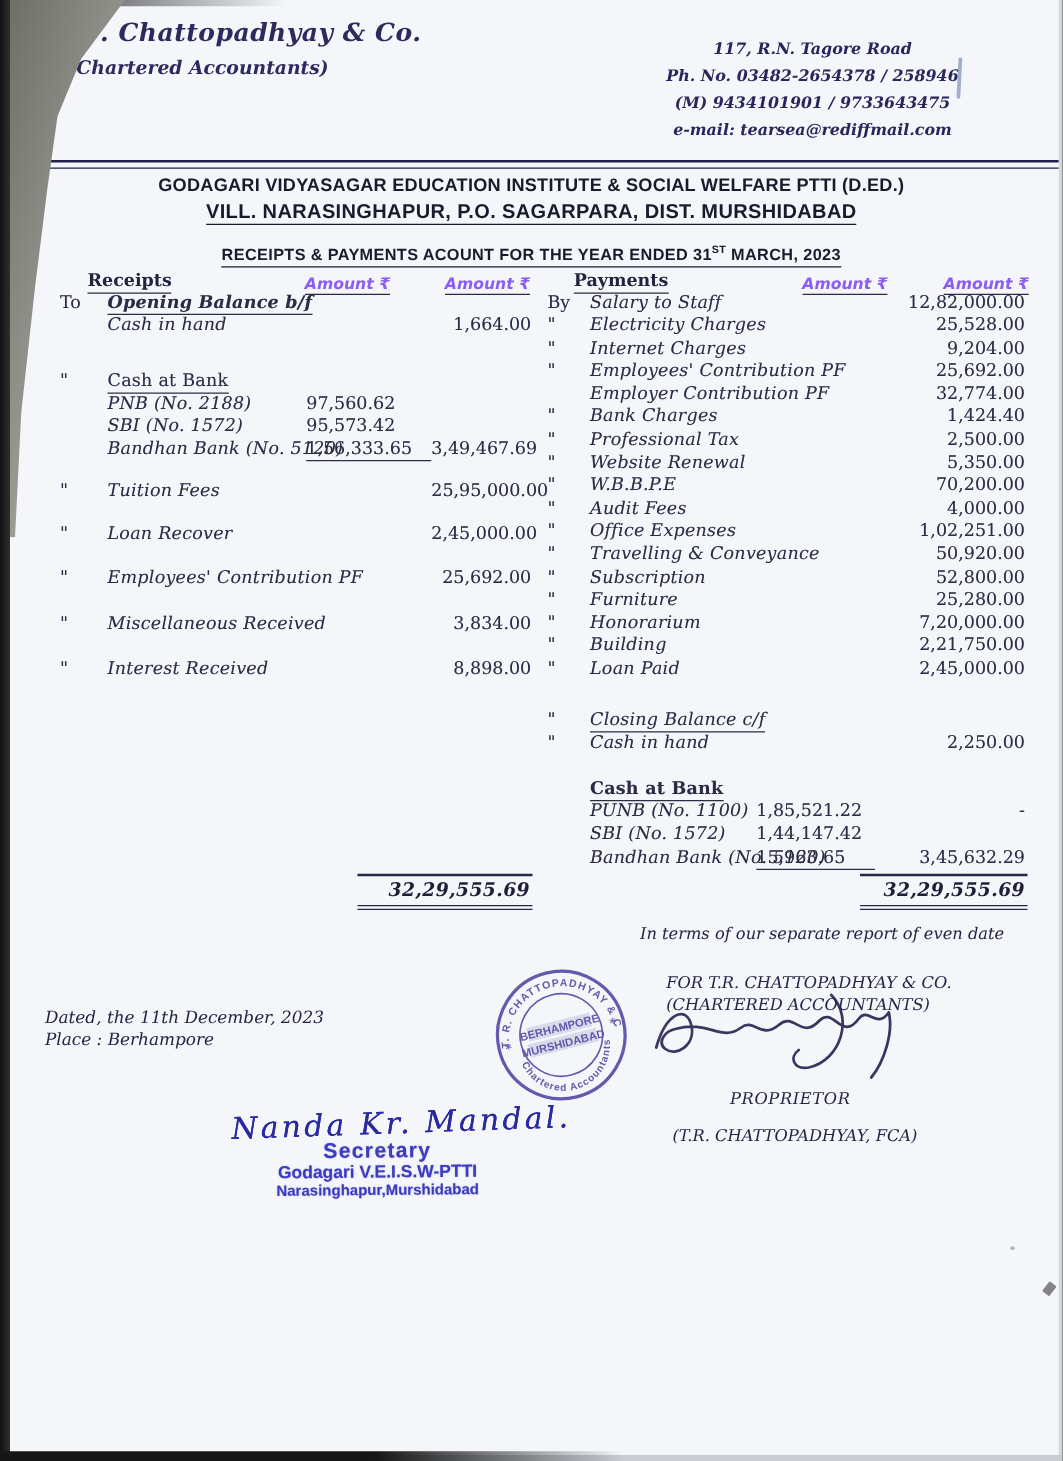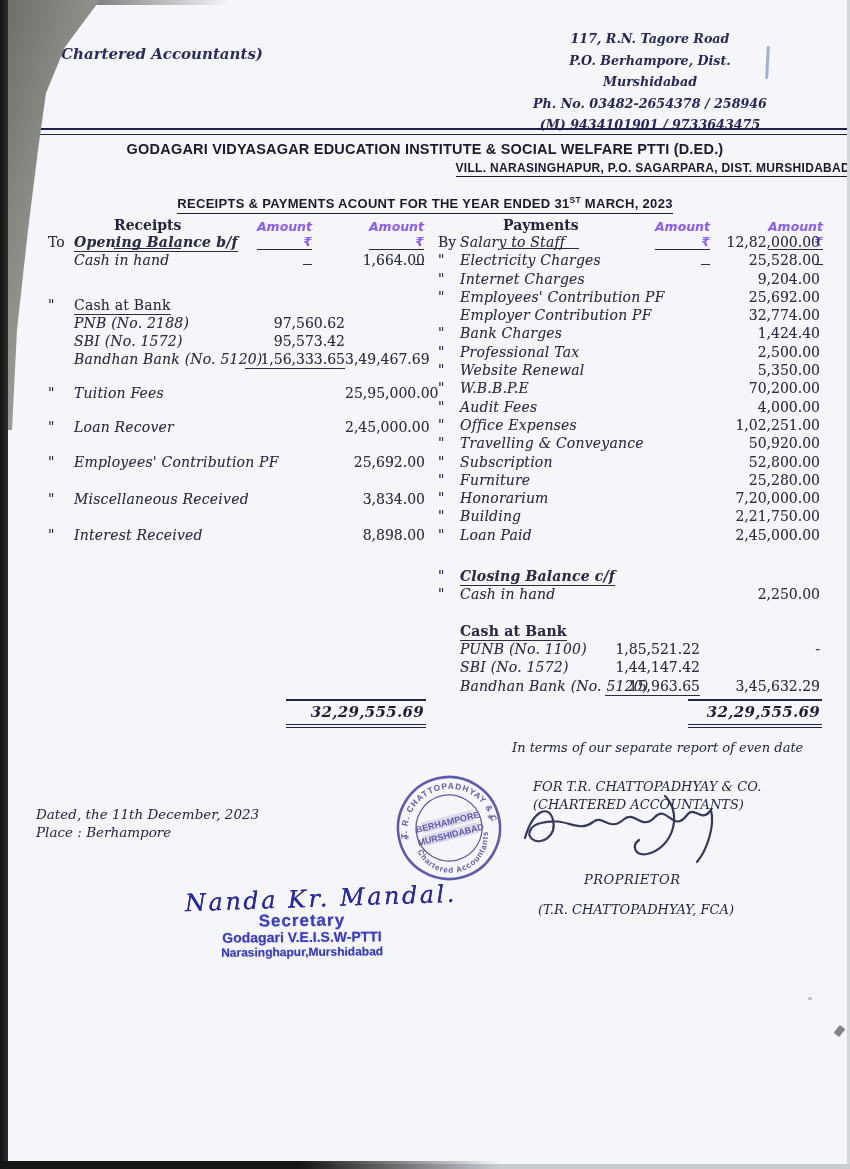--- a/index.html
+++ b/index.html
@@ -26,64 +26,64 @@
   
   .firm-name{left:80px;top:14px;font-size:20px;font-weight:bold;font-style:italic;color:#2b2b5e;letter-spacing:.4px;}
   .firm-sub{left:54px;top:45px;font-size:15px;font-weight:600;font-style:italic;color:#2b2b5e;}
   .contact{left:525px;top:28px;width:250px;text-align:center;font-size:12.7px;font-weight:bold;
         font-style:italic;color:#27275c;line-height:21.5px;}
   .rule{left:40px;top:128px;right:3px;height:4px;border-top:2px solid #20204a;border-bottom:1.5px solid #20204a;}
 
   
   .t-center{left:0;width:100%;text-align:center;font-family:"Liberation Sans",sans-serif;color:#1a1a2c;}
   .org-name{top:141px;font-size:14.5px;font-weight:bold;letter-spacing:.2px;}
-  .org-addr{top:161px;font-size:12px;font-weight:bold;text-align:right;}
+  .org-addr{top:161px;font-size:16px;font-weight:bold;}
   .org-addr span{border-bottom:1.8px solid #1a1a2c;padding-bottom:1px;letter-spacing:.3px;}
   .stmt{top:195px;font-size:13px;font-weight:bold;}
   .stmt .st-u{border-bottom:1.8px solid #1a1a2c;padding-bottom:1.5px;letter-spacing:.3px;}
   .stmt sup{font-size:8.5px;}
 
   
   .col-head{position:absolute;top:217px;font-size:14px;font-weight:bold;color:#23233d;}
   .h-receipts{left:70px;}
   .h-payments{left:459px;}
-  .col-head .hu, .amt-head span{border-bottom:1.5px solid #2a2a45;padding-bottom:15px;margin-left:44px;}
+  .col-head .hu, .amt-head span{border-bottom:1.5px solid #2a2a45;padding-bottom:1px;}
   .amt-head{position:absolute;top:219px;width:100px;text-align:right;
         font-family:"DejaVu Sans",sans-serif;font-size:12.5px;font-weight:600;color:#8b5cf6;font-style:italic;}
   .ah1{left:212px;} .ah2{left:324px;} .ah3{left:610px;} .ah4{left:723px;}
 
   
   .col{position:absolute;top:233px;width:385px;}
   .col-left{left:40px;} .col-right{left:435px;}
   .row{display:flex;height:18.3px;font-size:14px;line-height:18px;align-items:baseline;
         text-shadow:0 0 .4px rgba(44,44,70,.35);}
   .row .pfx{flex:none;padding-left:8px;}
   .col-right .row .pfx{width:22px;padding-left:3px;}
   .col-left  .row .pfx{width:26px;}
-  .row .lbl{flex:1;min-width:0;white-space:nowrap;overflow:visible;letter-spacing:.2px;}
-  .row .a1{flex:none;width:100px;text-align:right;}
+  .row .lbl{flex:1;min-width:0;white-space:nowrap;overflow:visible;letter-spacing:.2px;margin-left:12px;}
+  .row .a1{flex:none;width:100px;text-align:left;}
   .row .a2{flex:none;width:80px;text-align:right;}
   .col-right .row .a1{width:95px;}
   .col-right .row .a2{width:120px;}
 
   
   .col-left .row:nth-child(1) .lbl{font-weight:bold;font-style:italic;}
   .col-left .row:nth-child(1) .lbl i{border-bottom:1.6px solid #2c2c46;padding-bottom:1px;font-style:inherit;}
   .col-left .row:nth-child(3){margin-top:26px;}
   .col-left .row:nth-child(3) .lbl i{border-bottom:1.4px solid #2c2c46;padding-bottom:1px;font-style:normal;}
   .col-left .row:nth-child(6) .a1{border-bottom:1.6px solid #2c2c46;}
   .col-left .row:nth-child(7){margin-top:15px;}
   .col-left .row:nth-child(8){margin-top:16px;}
   .col-left .row:nth-child(9){margin-top:17px;}
   .col-left .row:nth-child(10){margin-top:18px;}
   .col-left .row:nth-child(11){margin-top:18px;}
 
   
   .col-right .row:nth-child(18){margin-top:23px;}
-  .col-right .row:nth-child(18) .lbl{font-weight:bold;font-style:italic;}
+  .col-right .row:nth-child(18) .lbl{font-weight:normal;font-style:italic;}
   .col-right .row:nth-child(18) .lbl i{border-bottom:1.6px solid #2c2c46;padding-bottom:1px;font-style:inherit;}
   .col-right .row:nth-child(20){margin-top:18px;}
   .col-right .row:nth-child(20) .lbl{font-weight:bold;}
   .col-right .row:nth-child(20) .lbl i{border-bottom:1.6px solid #2c2c46;padding-bottom:1px;font-style:normal;}
   .col-right .row:nth-child(23) .a1{border-bottom:1.6px solid #2c2c46;}
 
   .total{position:absolute;top:699px;border-top:2px solid #252545;border-bottom:4px double #252545;
         padding:2px 2px 3px 0;text-align:right;font-style:italic;font-weight:bold;font-size:15px;
         color:#1e1e38;letter-spacing:.3px;}
   .total-left{left:286px;width:138px;}
@@ -106,26 +106,27 @@
         text-shadow:0 0 1px rgba(60,60,192,.55);}
   .sec-title{font-size:17px;letter-spacing:1px;line-height:16px;}
   .sec-org{font-size:14px;line-height:16px;}
   .sec-place{font-size:12px;line-height:15px;}
 </style>
 </head>
 <body>
 
 <div class="scan">
 
+  <div class="abs firm-name">. Chattopadhyay &amp; Co.</div>
   <div class="abs firm-sub">(Chartered Accountants)</div>
   <div class="abs contact">
     <div>117, R.N. Tagore Road</div>
-    <div>P.O. Berhampore, Dist. Murshidabad</div>
     <div>Ph. No. 03482-2654378 / 258946</div>
     <div>(M) 9434101901 / 9733643475</div>
+    <div>e-mail: tearsea@rediffmail.com</div>
   </div>
   <div class="abs rule"></div>
 
   <div class="abs t-center org-name">GODAGARI VIDYASAGAR EDUCATION INSTITUTE &amp; SOCIAL WELFARE PTTI (D.ED.)</div>
   <div class="abs t-center org-addr"><span>VILL. NARASINGHAPUR, P.O. SAGARPARA, DIST. MURSHIDABAD</span></div>
   <div class="abs t-center stmt">
     <span class="st-u"><span>RECEIPTS &amp; PAYMENTS ACOUNT FOR THE YEAR ENDED 31</span><sup>ST</sup><span> MARCH, 2023</span></span>
   </div>
 
   <div class="col-head h-receipts"><span class="hu">Receipts</span></div>

